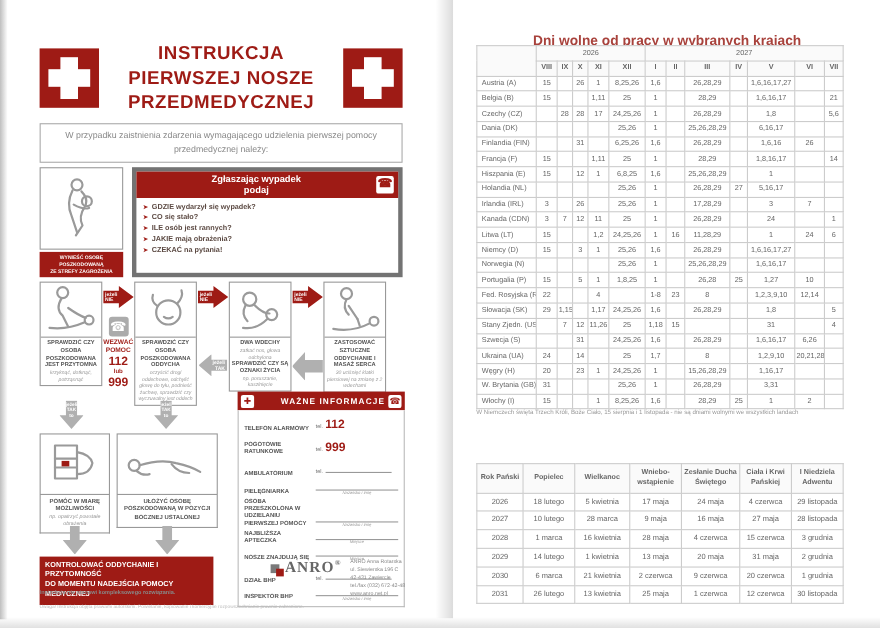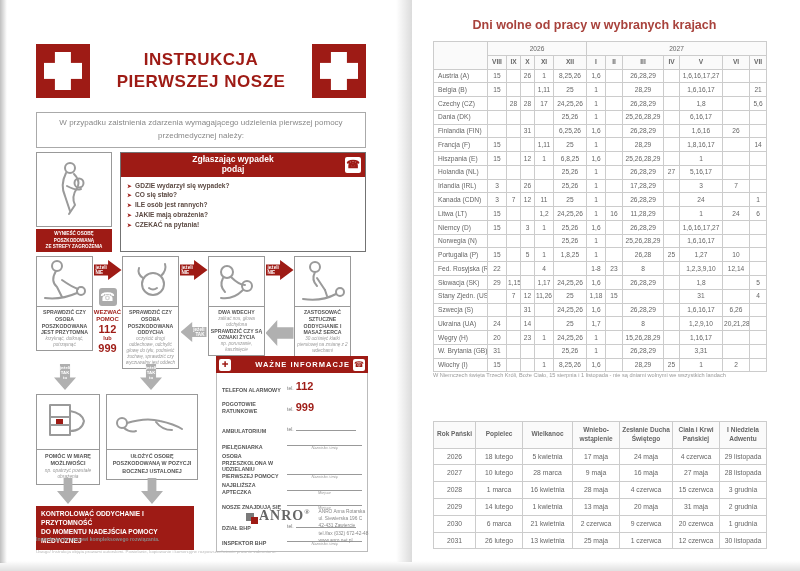--- a/index.html
+++ b/index.html
@@ -28,21 +28,21 @@
   .rules-box{width:120px;border:1px solid #b3443c;background:#fff;}
   .rules-header{margin:3px;background:#9e1b15;color:#fff;font-size:8px;font-weight:bold;
           text-align:center;padding:3px 0;}
   ul.blist{margin:4px 2px;padding:0 0 0 4px;list-style:none;}
   ul.blist li{font-size:6.6px;font-weight:bold;color:#8d2b22;line-height:1.5;padding-left:8px;position:relative;}
   ul.blist li::before{content:'➤';color:#9e1b15;position:absolute;left:0;font-size:5.5px;top:1px;}
   .carry-box{width:76px;display:flex;flex-direction:column;}
   .carry-img{flex:1;border:1px solid #999;display:flex;align-items:center;justify-content:center;background:#fff;}
   .carry-cap{margin-top:2px;background:#9e1b15;color:#fff;font-size:4.6px;font-weight:bold;
           text-align:center;padding:2px 1px;line-height:1.35;}
-  .report-box{flex:1;border:1px solid #737373;}
+  .report-box{flex:1;border:4px solid #737373;}
   .report-header{background:#9e1b15;color:#fff;display:flex;align-items:center;gap:4px;
           padding:2px 4px;font-size:8.5px;font-weight:bold;line-height:1.15;}
   .report-header .hline{flex:1;text-align:center;}
   .chip{width:16px;height:16px;background:#fff;border-radius:2px;display:flex;
           align-items:center;justify-content:center;color:#9e1b15;font-size:11px;flex:0 0 auto;}
   .report-box ul.blist li{color:#5c4a43;}
 
   
   .flow-row{position:absolute;top:256px;left:36px;width:330px;display:flex;align-items:flex-start;}
   .fbox{width:57px;border:1px solid #999;background:#fff;}
@@ -106,21 +106,21 @@
   .logo-text{font-family:"Liberation Serif",serif;font-weight:bold;font-size:14px;color:#666;letter-spacing:1px;}
   .logo-text sup{font-size:7px;}
   .brand-address{font-size:4.8px;color:#888;line-height:1.5;}
 
   
   .ill{stroke:#9a9a9a;fill:none;stroke-width:2;stroke-linecap:round;stroke-linejoin:round;}
 
   
   .page-right{position:absolute;left:412px;top:0;width:388px;height:571px;background:#fff;}
   .tbl-title{position:absolute;left:10px;width:345px;text-align:center;color:#a8423c;
-          font-weight:bold;font-size:12.5px;margin:0;}
+          font-weight:bold;font-size:12.5px;margin:12px;}
   .t1{top:18px;} .t2{top:401px;}
   table.dt{position:absolute;left:21px;width:333px;border-collapse:collapse;table-layout:fixed;
           font-size:6.6px;color:#666;background:#fff;}
   table.dt th,table.dt td{border:1px solid #ccc;text-align:center;padding:2.6px 1px;line-height:1.15;
           overflow:hidden;white-space:nowrap;}
   table.dt th{font-weight:bold;color:#666;background:#fafafa;}
   table.dt th.yr{font-weight:normal;}
   table.dt td.c{text-align:left;padding-left:4px;white-space:nowrap;}
   #holidays{top:41px;}
   .tbl-note{position:absolute;top:372px;left:21px;width:340px;font-size:5.6px;color:#999;}
@@ -136,20 +136,21 @@
   <div class="page-left">
 
     <div class="poster-header">
       <div class="cross">
           <div class="v"></div>
           <div class="h"></div>
         </div>
       <div class="poster-title">
         <div>INSTRUKCJA</div>
         <div>PIERWSZEJ NOSZE</div>
+        <div>PRZEDMEDYCZNEJ</div>
       </div>
       <div class="cross">
           <div class="v"></div>
           <div class="h"></div>
         </div>
     </div>
 
     <div class="intro-box">W przypadku zaistnienia zdarzenia wymagającego udzielenia pierwszej pomocy przedmedycznej należy:</div>
 
     <div class="sections-row">

